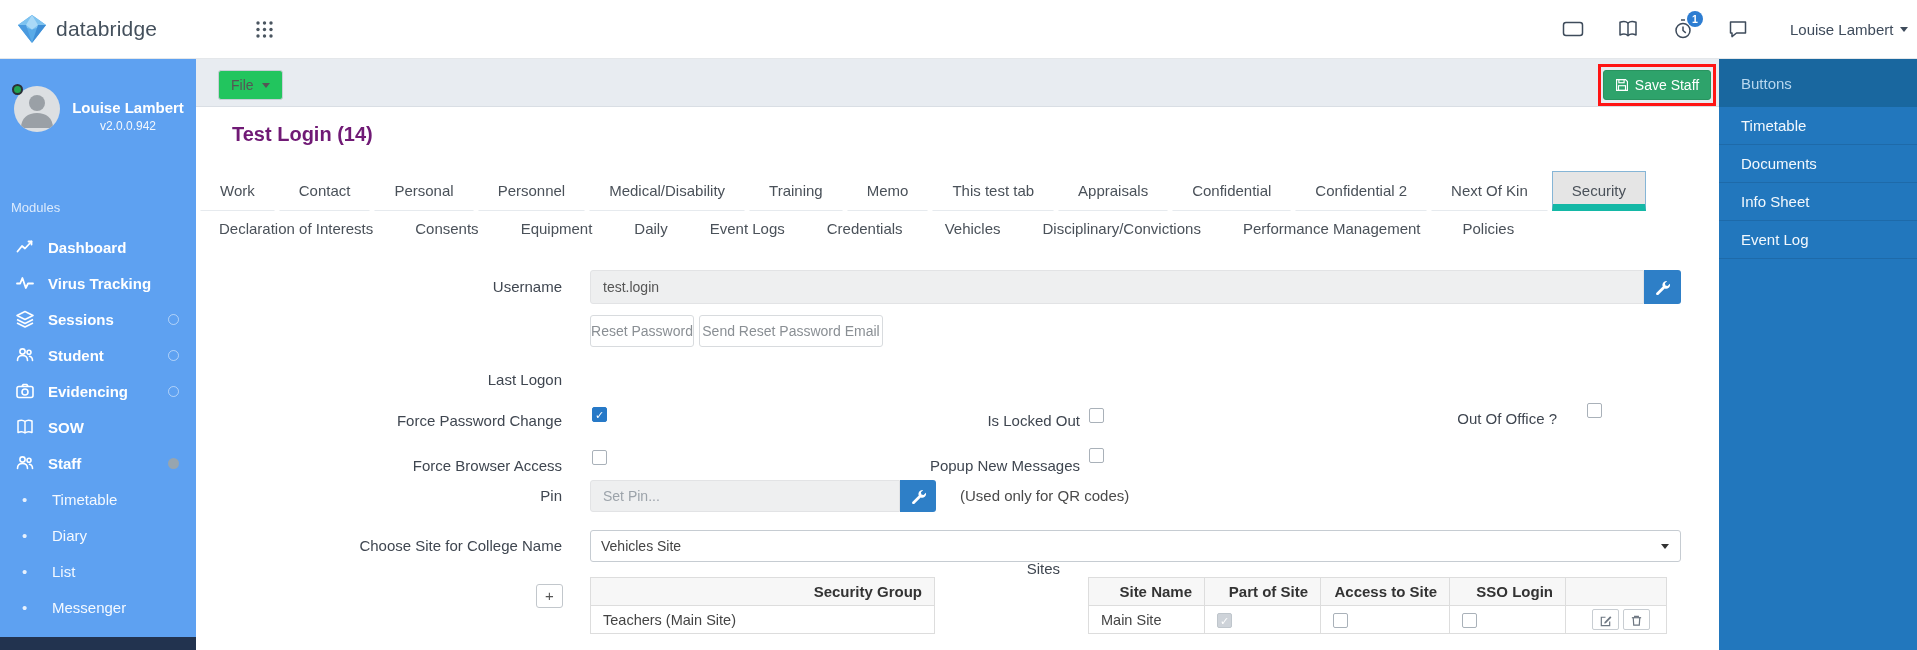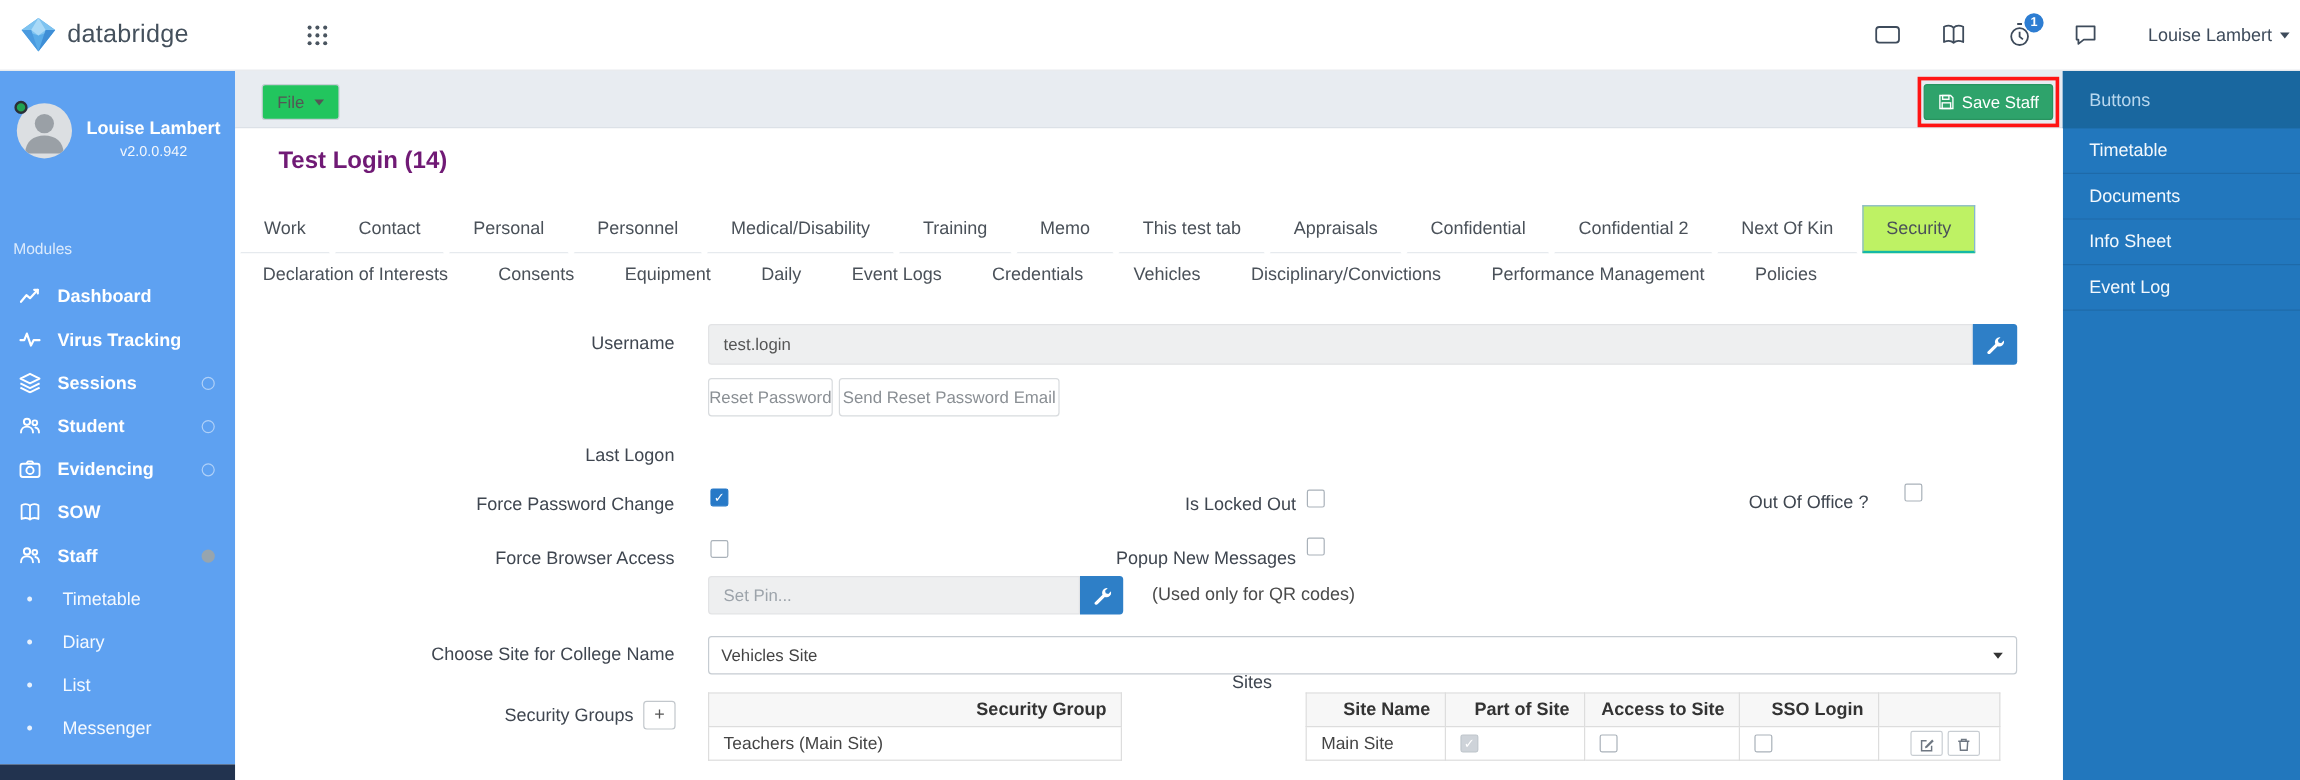--- a/index.html
+++ b/index.html
@@ -54,21 +54,21 @@
   .rightpanel { position:absolute; left:1719px; top:59px; width:198px; height:591px; background:var(--panel-blue,#2277bd); }
   .rp-header { height:48px; background:var(--panel-header-blue,#19679f); color:#b8d7ee; font-size:15px; display:flex; align-items:center; padding-left:22px; }
   .rp-item { height:38px; display:flex; align-items:center; padding-left:22px; color:#f2f8fd; font-size:15px; border-bottom:1px solid rgba(0,0,0,.10); cursor:pointer; }
 
   
   .content { position:absolute; left:196px; top:107px; width:1523px; height:543px; background:#fff; }
   .page-title { position:absolute; left:36px; top:16px; font-size:20px; font-weight:bold; color:#701a75; }
 
   .tabs1 { position:absolute; left:4px; top:64px; height:40px; display:flex; }
   .tabs1 .tab { height:40px; line-height:38px; padding:0 19px; margin-right:4px; font-size:15px; color:#4a5159; border:1px solid transparent; border-bottom:1px solid #e6eaee; cursor:pointer; white-space:nowrap; }
-  .tabs1 .tab.active { background:#bef264; border:1px solid var(--active-tab-border,#85b5d6); border-bottom:2px solid #14b8a6; }
+  .tabs1 .tab.active { background:#e5e5e5; border:1px solid var(--active-tab-border,#85b5d6); border-bottom:7px solid #14b8a6; }
   .tabs2 { position:absolute; left:4px; top:104px; height:36px; display:flex; }
   .tabs2 .tab { height:36px; line-height:36px; padding:0 19px; margin-right:4px; font-size:15px; color:#4a5159; cursor:pointer; white-space:nowrap; }
 
   .flabel { position:absolute; left:0; width:366px; text-align:right; font-size:15px; color:#3f4650; }
   .gray-input { position:absolute; background:#eeeff0; border:1px solid #e2e3e5; border-radius:3px 0 0 3px; font-size:14px; color:#555; padding:0 12px; font-family:"Liberation Sans", sans-serif; outline:none; }
   .gray-input::placeholder { color:#9ca3aa; }
   .wrench-btn { position:absolute; width:37px; background:var(--accent-blue,#2e7fc7); border:none; border-radius:0 3px 3px 0; display:flex; align-items:center; justify-content:center; cursor:pointer; }
   .wrench-btn svg { width:15px; height:15px; }
   .ghost-btn { position:absolute; height:32px; background:#fff; border:1px solid #d8dbde; border-radius:3px; font-size:14px; color:#8a8f94; cursor:pointer; font-family:"Liberation Sans", sans-serif; }
 
@@ -325,35 +325,35 @@
     <span class="sub-label" style="left:584px; top:300px; width:300px; line-height:28px;">Is Locked Out</span>
     <span class="cb" style="left:893px; top:301px;"></span>
     <span class="sub-label" style="left:1061px; top:298px; width:300px; line-height:28px;">Out Of Office ?</span>
     <span class="cb" style="left:1391px; top:296px;"></span>
 
     <label class="flabel" style="top:345px; line-height:28px;">Force Browser Access</label>
     <span class="cb" style="left:396px; top:343px;"></span>
     <span class="sub-label" style="left:584px; top:345px; width:300px; line-height:28px;">Popup New Messages</span>
     <span class="cb" style="left:893px; top:341px;"></span>
 
+    <label class="flabel" style="top:373px; line-height:32px;">Pin</label>
     <input class="gray-input" style="left: 394px; top: 373px; width: 310px; height: 32px;" placeholder="Set Pin...">
     <button class="wrench-btn" style="left:704px; top:373px; height:32px; width:36px;">
       <svg viewBox="0 0 16 16">
           <path fill="#fff" d="M12.9 1.2a4.2 4.2 0 0 0-4.6 5.8L1.6 13.7a1.45 1.45 0 0 0 2.05 2.05l6.7-6.7a4.2 4.2 0 0 0 5.5-5.1l-2.4 2.4-2.3-.6-.6-2.3z"></path>
         </svg>
     </button>
     <span class="sub-label" style="left:764px; top:373px; width:400px; line-height:32px; text-align:left; color:#4a4a4a;">(Used only for QR codes)</span>
 
     <label class="flabel" style="top:423px; line-height:32px;">Choose Site for College Name</label>
     <div class="fake-select" style="left:394px; top:423px; width:1091px; height:32px;">
       <span>Vehicles Site</span>
       <span class="caret-down"></span>
     </div>
 
-    <span class="sub-label" style="left:32px; top:478px; width:300px; line-height:24px;">Security Groups</span>
     <button class="mini-btn" style="left:340px; top:477px; width:27px; height:24px;">+</button>
 
     <table class="dtable sec-table">
       <thead>
           <tr>
             <th>Security Group</th>
           </tr>
         </thead>
       <tbody id="sec-rows">
           <tr>

